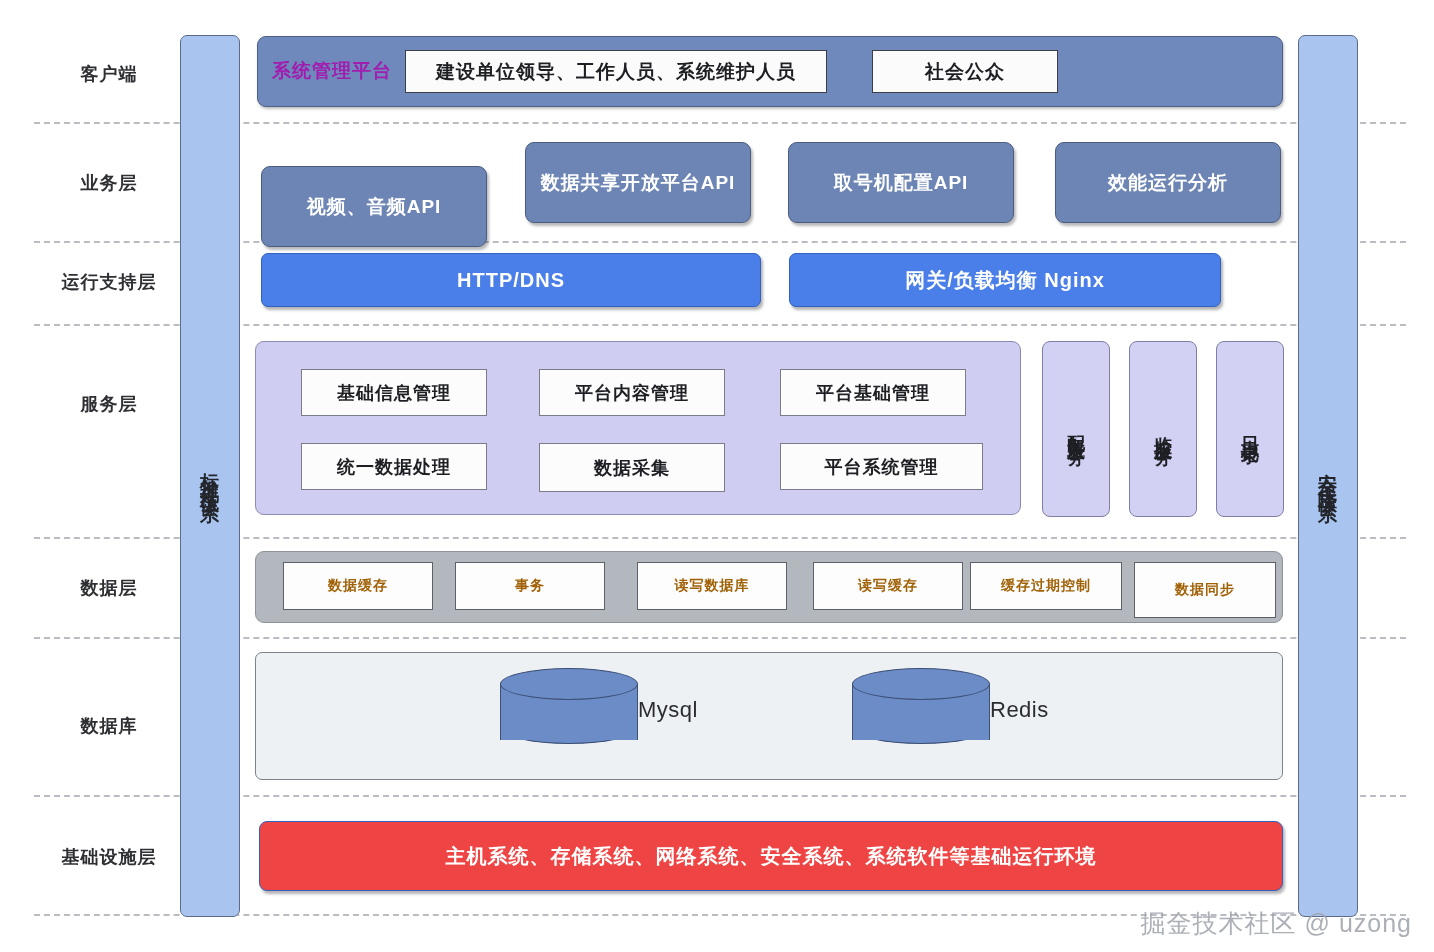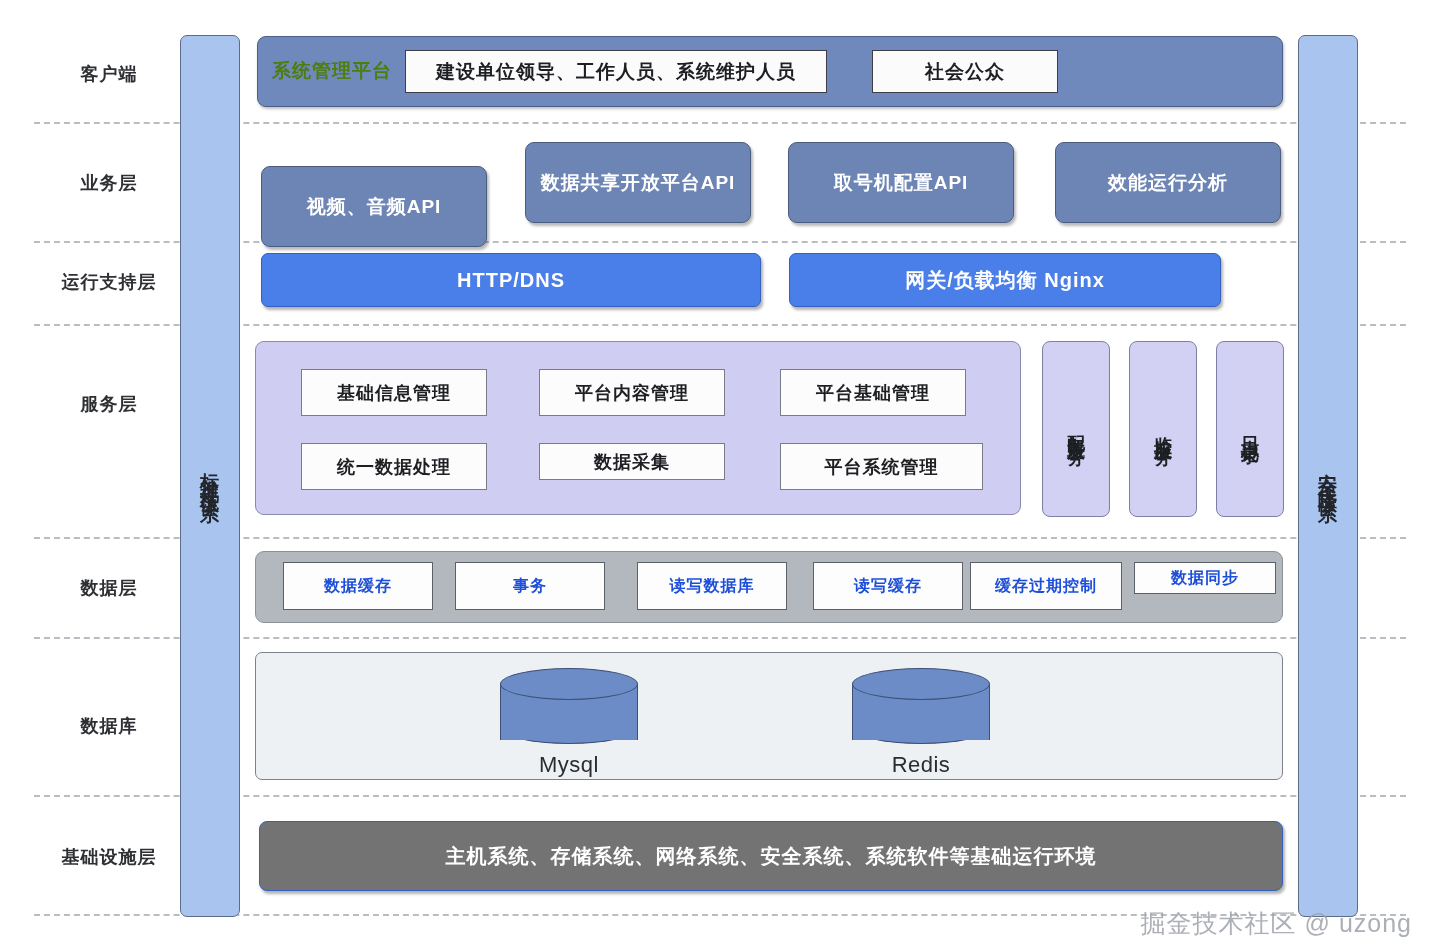--- a/index.html
+++ b/index.html
@@ -50,21 +50,21 @@
 
   
   .client-container{
     background:#7089bc;
     border:1.5px solid #4d5f86;
     border-radius:9px;
     box-shadow:1px 2px 3px rgba(0,0,0,.25);
     z-index:4;
   }
   .client-title{
-    position:absolute;color:#4d7c0f;font-size:19px;font-weight:700;
+    position:absolute;color:#a21caf;font-size:19px;font-weight:700;
     letter-spacing:1px;z-index:6;
   }
   .white-box{
     background:#fbfbfb;
     border:1.5px solid #3c3f45;
     color:#1e1f23;
     font-size:19px;font-weight:700;
     letter-spacing:1px;
     z-index:6;
   }
@@ -117,32 +117,32 @@
   
   .data-container{
     background:#b3b8bf;
     border:1.5px solid #8d929a;
     border-radius:9px;
     z-index:4;
   }
   .data-box{
     background:#fdfdfd;
     border:1.5px solid #5c6068;
-    color:#1d4ed8;font-size:16px;font-weight:700;letter-spacing:1px;
+    color:#a16207;font-size:14px;font-weight:700;letter-spacing:1px;
     z-index:6;
   }
 
   
   .db-container{
     background:#eef1f4;
     border:1.5px solid #7c828c;
     border-radius:7px;
     z-index:4;
   }
-  .db-unit{position:absolute;z-index:6;display:flex;flex-direction:column;align-items:center;}
+  .db-unit{position:absolute;z-index:6;display:flex;flex-direction:row;align-items:center;}
   .cylinder{position:relative;width:138px;height:78px;}
   .cyl-body{
     position:absolute;left:0;top:16px;width:138px;height:56px;
     background:#6b8cc6;
     border-left:1.5px solid #3d4f75;border-right:1.5px solid #3d4f75;
     box-sizing:border-box;
   }
   .cyl-bottom{
     position:absolute;left:0;top:44px;width:138px;height:32px;
     background:#6b8cc6;
@@ -157,21 +157,21 @@
     border:1.5px solid #3d4f75;
     border-radius:50%;
     box-sizing:border-box;
   }
   .db-label{
     margin-top:6px;font-size:22px;color:#2b2c30;font-weight:400;letter-spacing:.5px;
   }
 
   
   .infra-box{
-    background:#737373;
+    background:#ef4444;
     border:1.5px solid #3461be;
     border-radius:8px;
     color:#ffffff;font-size:20px;font-weight:700;letter-spacing:1px;
     box-shadow:2px 3px 3px rgba(0,0,0,.3);
     z-index:4;
   }
 
   
   .watermark{
     position:absolute;right:22px;bottom:12px;
@@ -220,40 +220,40 @@
 
   <div class="box rs-box" style="left:261px;top:253px;width:500px;height:54px;">HTTP/DNS</div>
   <div class="box rs-box" style="left:789px;top:253px;width:432px;height:54px;">网关/负载均衡 Nginx</div>
 
   <div class="box service-container" style="left:255px;top:341px;width:766px;height:174px;"></div>
 
   <div class="box svc-box" style="left:301px;top:369px;width:186px;height:47px;">基础信息管理</div>
   <div class="box svc-box" style="left:539px;top:369px;width:186px;height:47px;">平台内容管理</div>
   <div class="box svc-box" style="left:780px;top:369px;width:186px;height:47px;">平台基础管理</div>
   <div class="box svc-box" style="left:301px;top:443px;width:186px;height:47px;">统一数据处理</div>
-  <div class="box svc-box" style="left:539px;top:443px;width:186px;height:37px;">数据采集</div>
+  <div class="box svc-box" style="left:539px;top:443px;width:186px;height:49px;">数据采集</div>
   <div class="box svc-box" style="left:780px;top:443px;width:203px;height:47px;">平台系统管理</div>
 
   <div class="svc-vert" style="position:absolute;left:1042px;top:341px;width:66px;height:174px;">
     <span class="vtext">配置服务</span>
   </div>
   <div class="svc-vert" style="position:absolute;left:1129px;top:341px;width:66px;height:174px;">
     <span class="vtext">监控服务</span>
   </div>
   <div class="svc-vert" style="position:absolute;left:1216px;top:341px;width:66px;height:174px;">
     <span class="vtext">日志记录</span>
   </div>
 
   <div class="box data-container" style="left:255px;top:551px;width:1028px;height:72px;"></div>
   <div class="box data-box" style="left:283px;top:562px;width:150px;height:48px;">数据缓存</div>
   <div class="box data-box" style="left:455px;top:562px;width:150px;height:48px;">事务</div>
   <div class="box data-box" style="left:637px;top:562px;width:150px;height:48px;">读写数据库</div>
   <div class="box data-box" style="left:813px;top:562px;width:150px;height:48px;">读写缓存</div>
   <div class="box data-box" style="left:970px;top:562px;width:152px;height:48px;">缓存过期控制</div>
-  <div class="box data-box" style="left:1134px;top:562px;width:142px;height:32px;">数据同步</div>
+  <div class="box data-box" style="left:1134px;top:562px;width:142px;height:56px;">数据同步</div>
 
   <div class="box db-container" style="left:255px;top:652px;width:1028px;height:128px;"></div>
 
   <div class="db-unit" style="left:500px;top:668px;">
     <div class="cylinder">
       <div class="cyl-bottom"></div>
       <div class="cyl-body"></div>
       <div class="cyl-top"></div>
     </div>
     <div class="db-label">Mysql</div>

